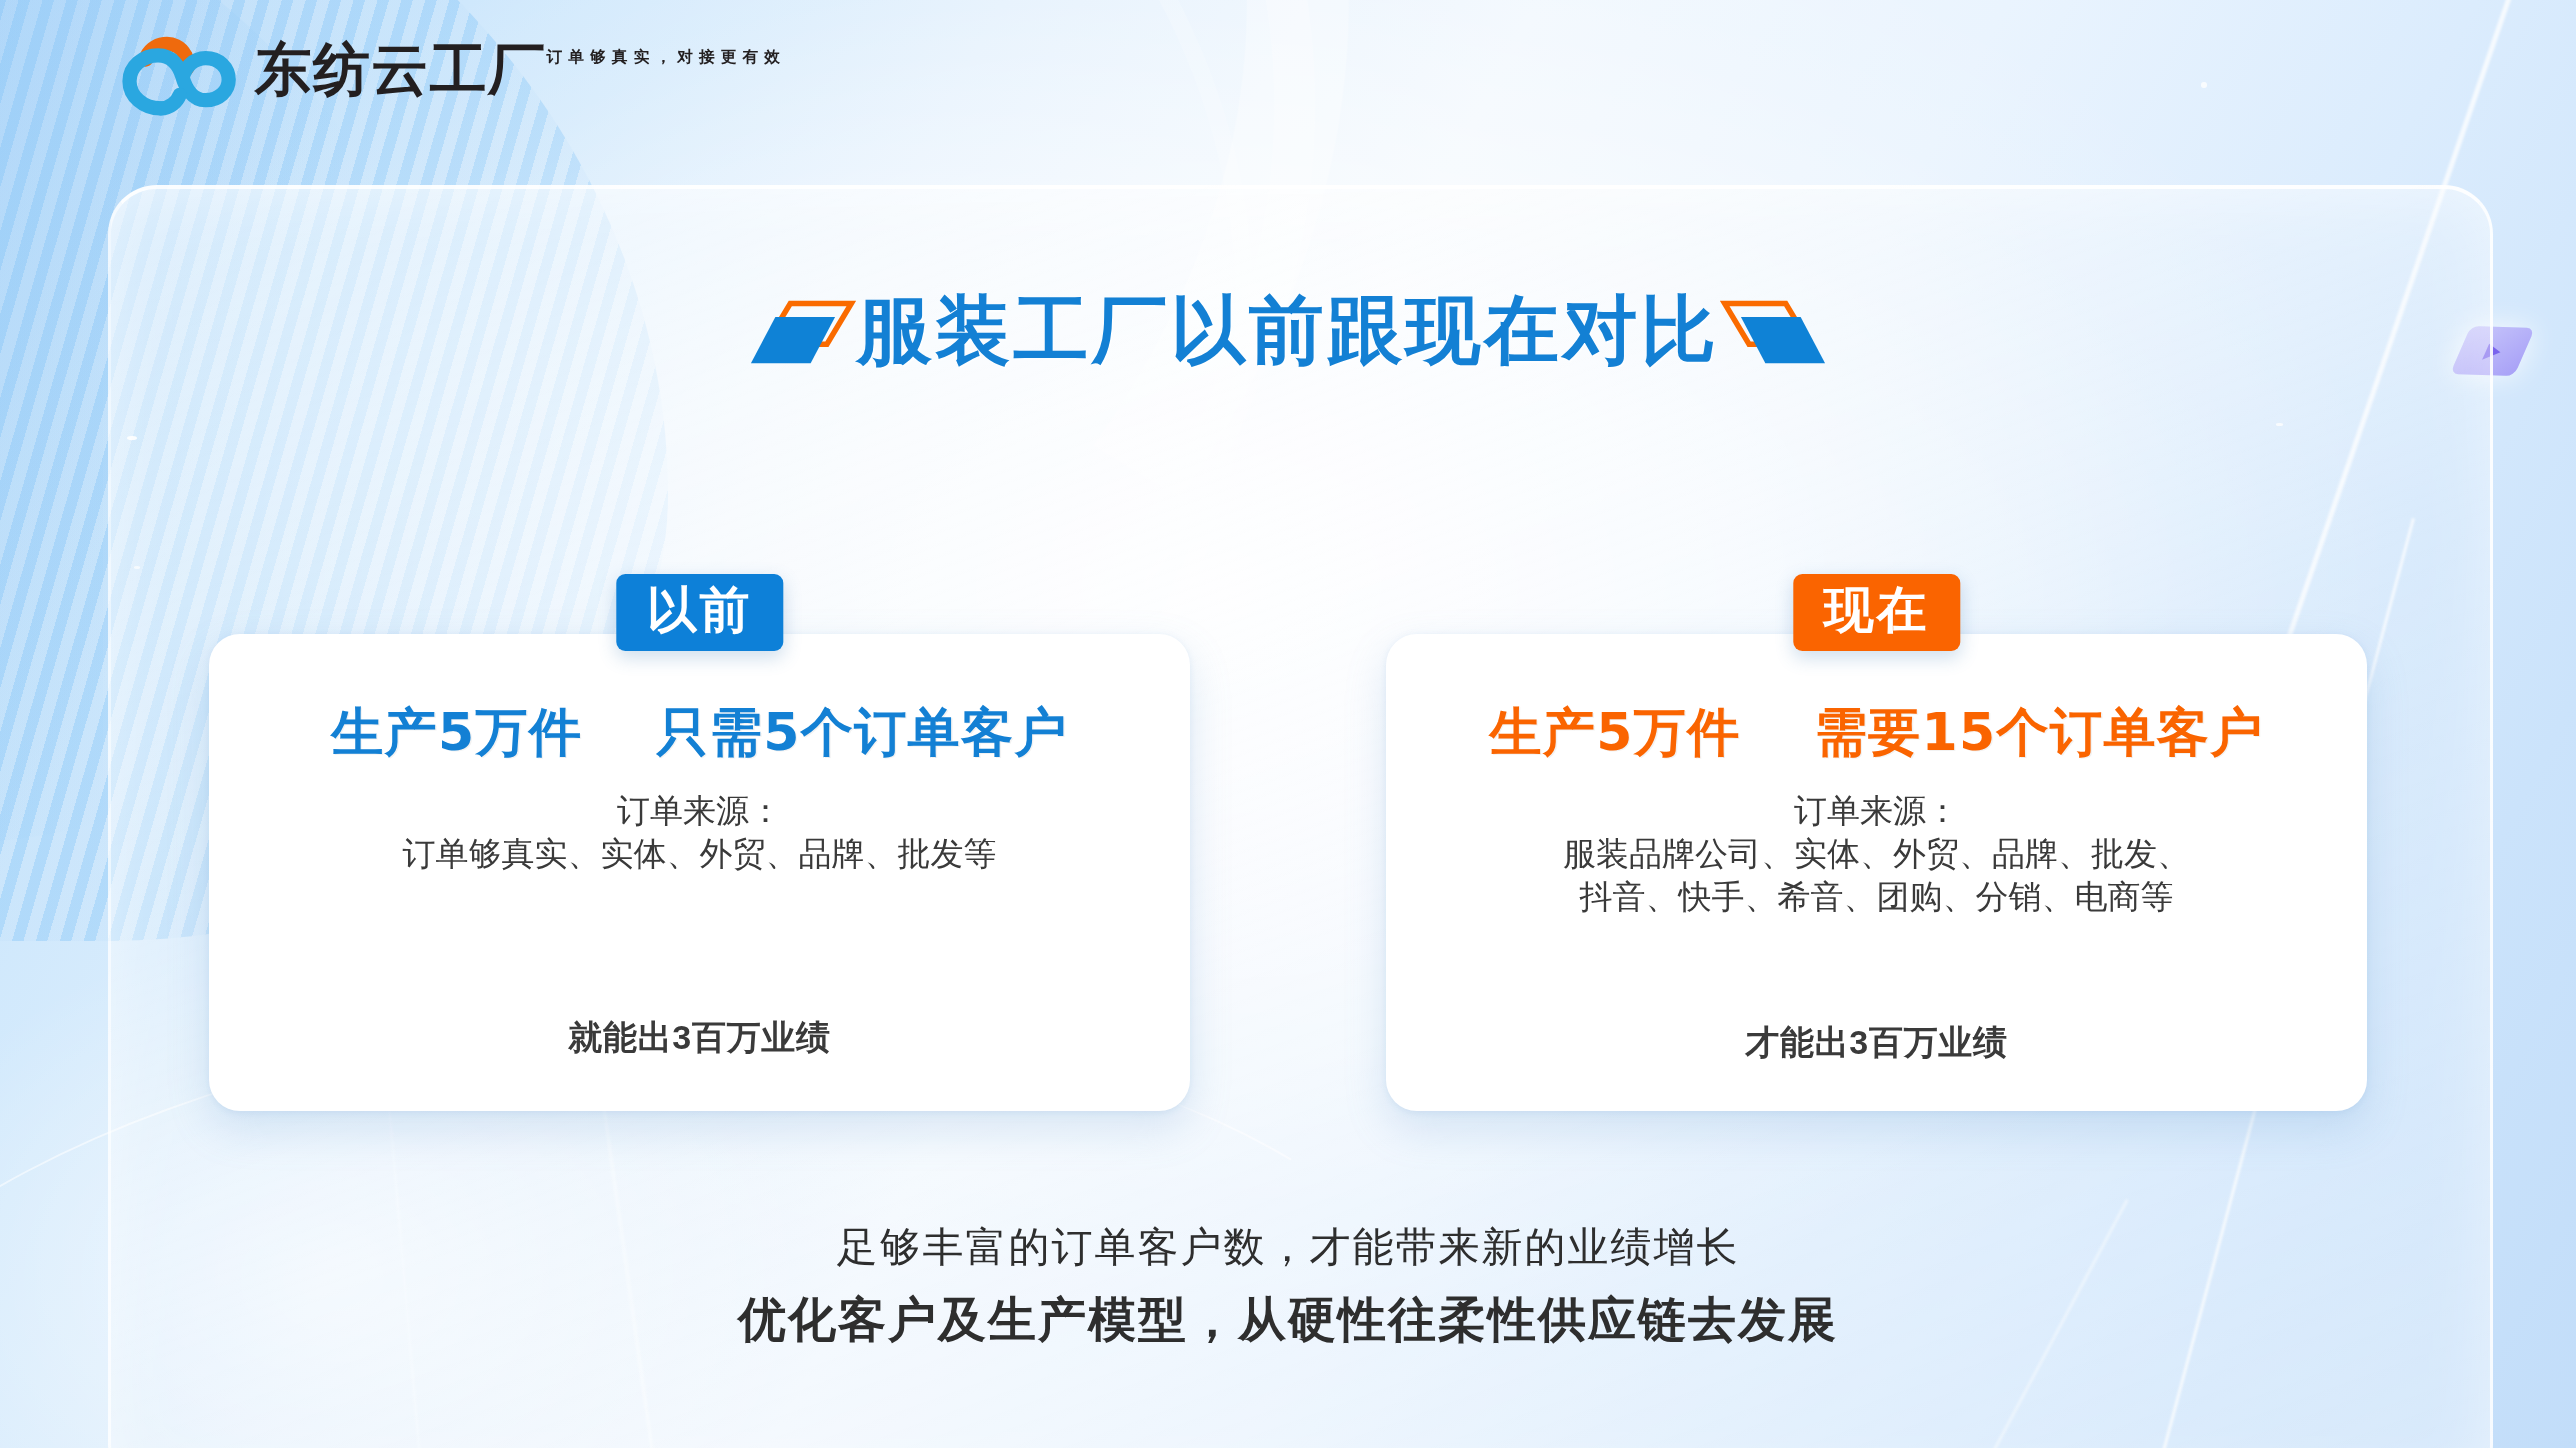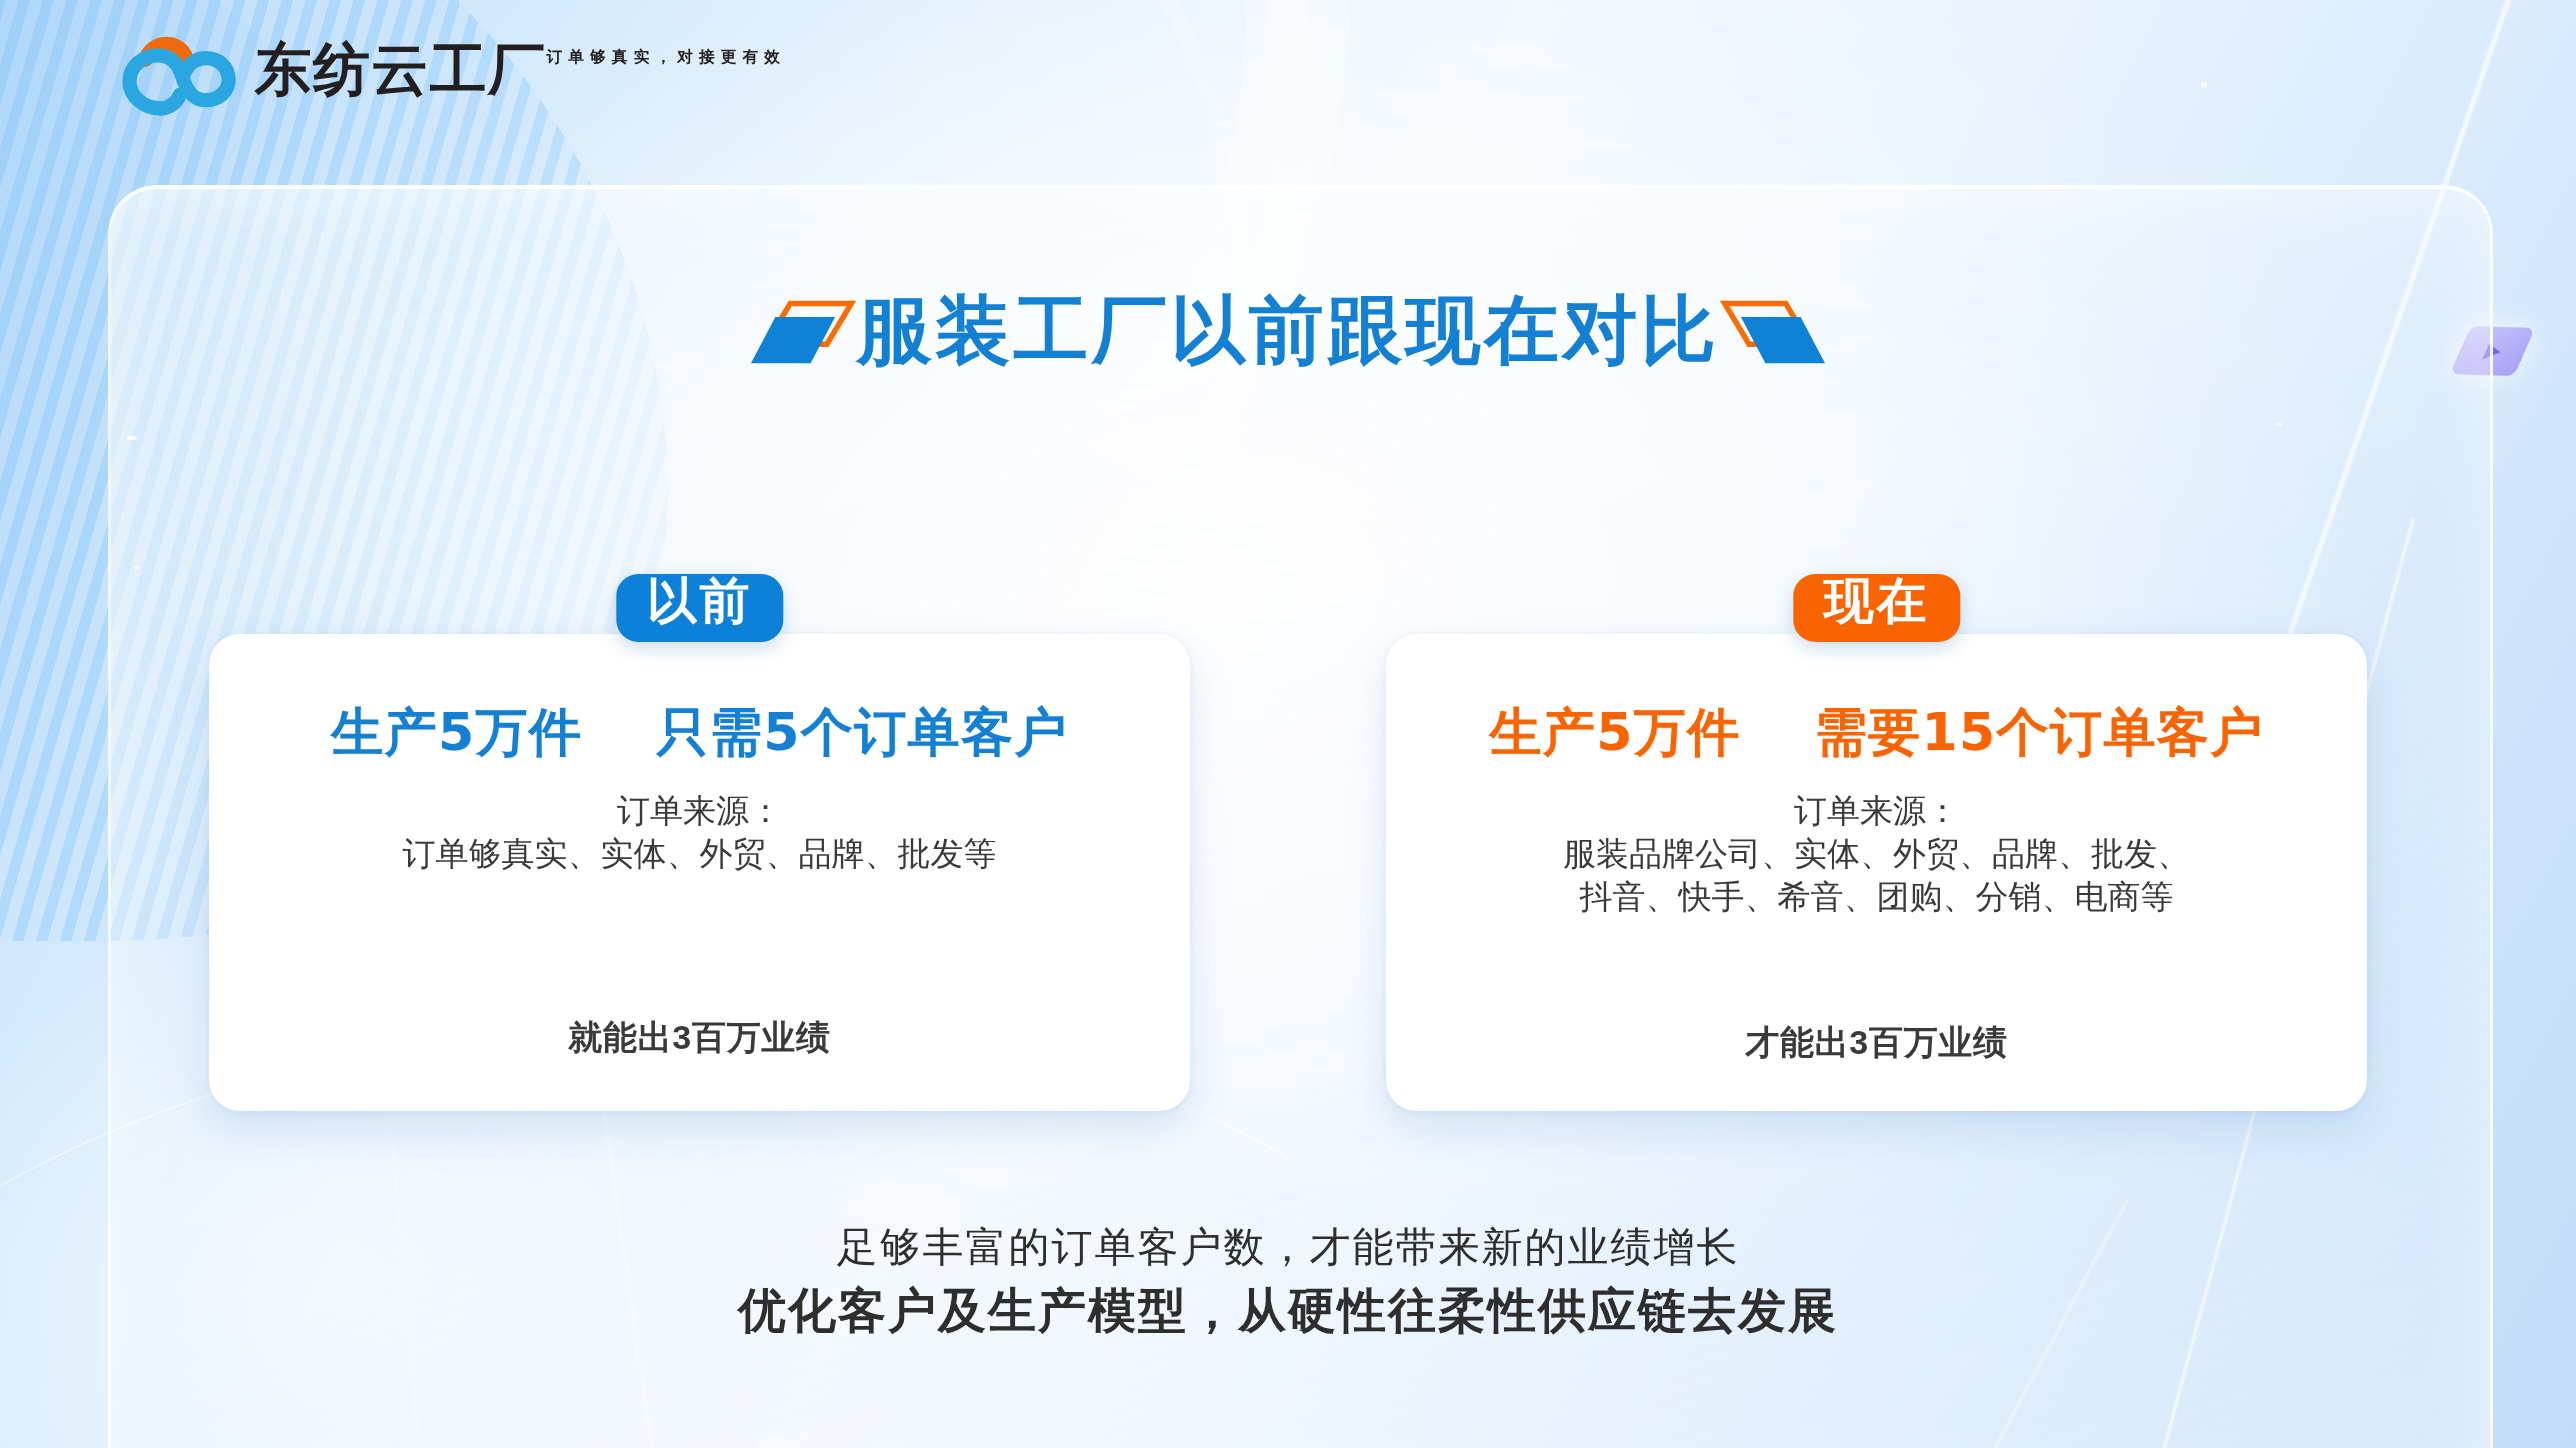--- a/index.html
+++ b/index.html
@@ -183,21 +183,21 @@
   
   .cards{position:absolute;left:0;top:634px;width:100%;display:flex;justify-content:center;gap:196px;}
   .card{
     position:relative;width:981px;height:477px;
     background:#ffffff;border-radius:31px;
     box-shadow:0 17.7px 41px rgba(110,160,210,.22), 0 1.4px 6.8px rgba(120,170,215,.15);
     display:flex;flex-direction:column;align-items:center;
   }
   .badge{
     position:absolute;top:-60px;left:50%;transform:translateX(-50%);
-    padding:2px 31px 15px;border-radius:22px;
+    padding:11px 31px 15px;border-radius:9px;
     color:#fff;font-size:50px;font-weight:bold;letter-spacing:2.7px;line-height:1.02;
     font-family:"DejaVu Sans","Liberation Sans",sans-serif;
     white-space:nowrap;
     box-shadow:0 6.8px 17.7px rgba(60,120,180,.24);
   }
   .badge-before{background:#0d80d8;}
   .badge-now{background:#fa6400;}
 
   .headline{
     margin-top:64px;font-size:52px;font-weight:bold;letter-spacing:1.4px;
@@ -220,21 +220,21 @@
   .result{
     margin-top:auto;margin-bottom:45px;
     font-size:34px;font-weight:bold;color:#3a3a3a;letter-spacing:0.7px;
     font-family:Liberation Sans, sans-serif;white-space:nowrap;
   }
   .card-left .result{margin-bottom:50px;}
 
   
   .footer{
     position:absolute;left:0;top:1220px;width:100%;
-    display:flex;flex-direction:column;align-items:center;gap:4px;
+    display:flex;flex-direction:column;align-items:center;gap:13px;
   }
   .footer-line{
     font-size:41px;color:#2e2e2e;letter-spacing:2px;
     font-family:"DejaVu Sans","Liberation Sans",sans-serif;white-space:nowrap;
   }
   .footer-line.strong{font-weight:bold;font-size:48px;}
 </style>
 </head>
 <body>
 

